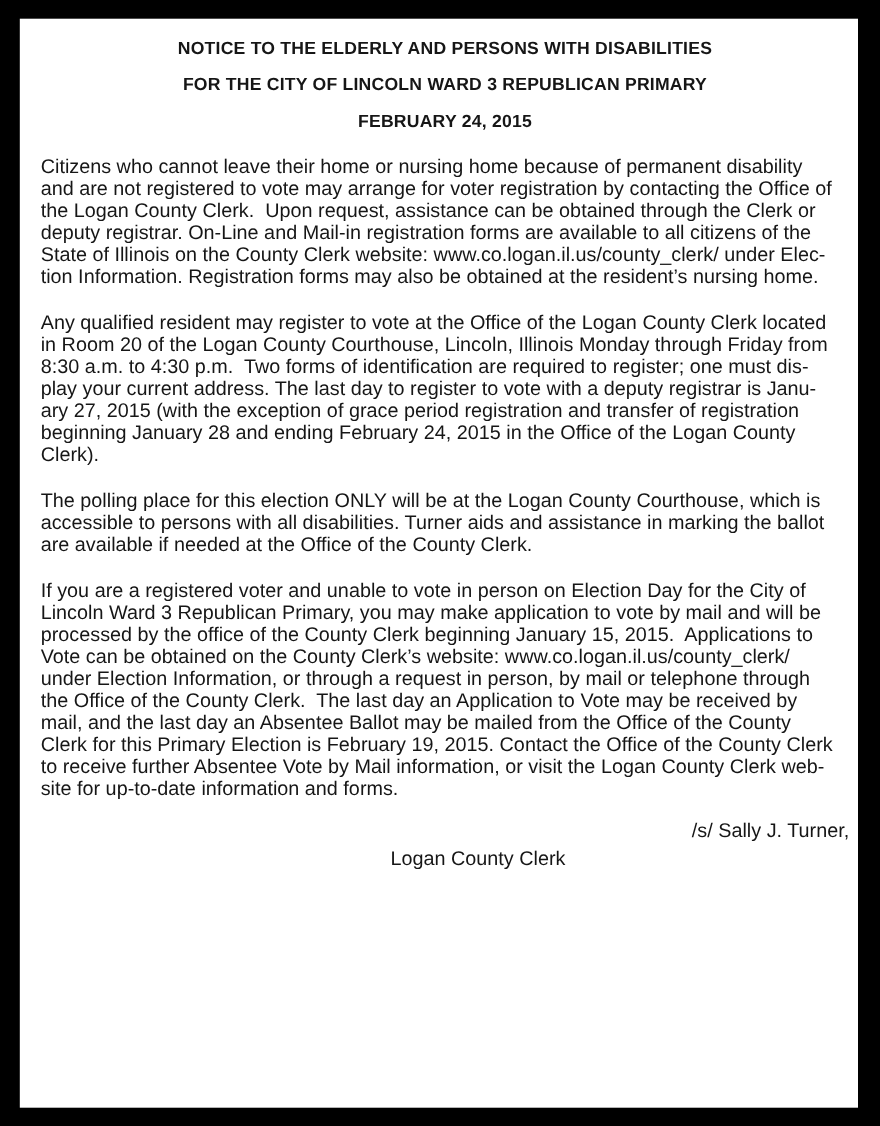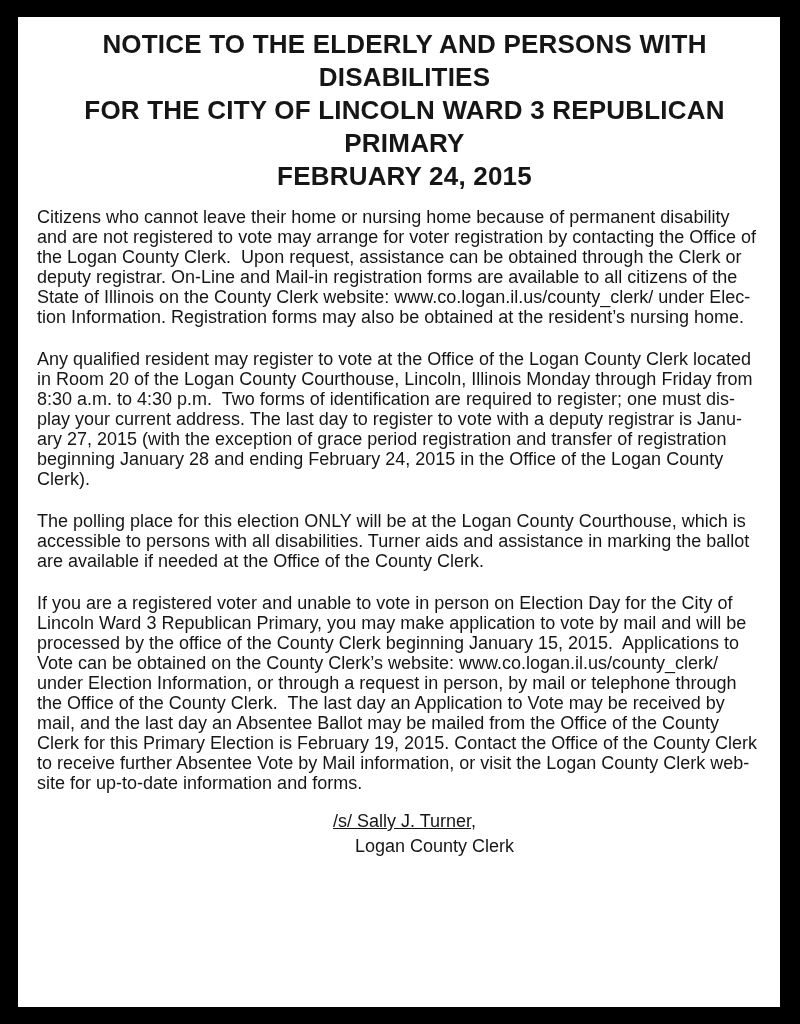--- a/index.html
+++ b/index.html
@@ -21,43 +21,42 @@
     width: 762px;
     height: 990px;
     background: #ffffff;
     box-sizing: border-box;
     padding: 11px 8px 0 19px;
     color: #161616;
   }
   .notice-title {
     text-align: center;
     font-weight: bold;
-    font-size: 26px;
+    font-size: 16px;
     line-height: 33px;
     white-space: pre-line;
     margin: 0 0 14px 0;
     letter-spacing: 0.2px;
   }
   .para {
     font-size: 18px;
     line-height: 20px;
     white-space: pre-wrap;
     margin: 0 0 22px 0;
   }
   .para:last-of-type {
     margin-bottom: 0;
   }
   .signature {
     margin-top: 16px;
     font-size: 18px;
     line-height: 25px;
   }
   .sig-line1 {
-    text-align: center;
-    text-decoration: underline;
+    text-align: right;
   }
   .sig-line2 {
     text-align: center;
     transform: translateX(30px);
   }
 </style>
 </head>
 <body>
 
 <div class="page">

